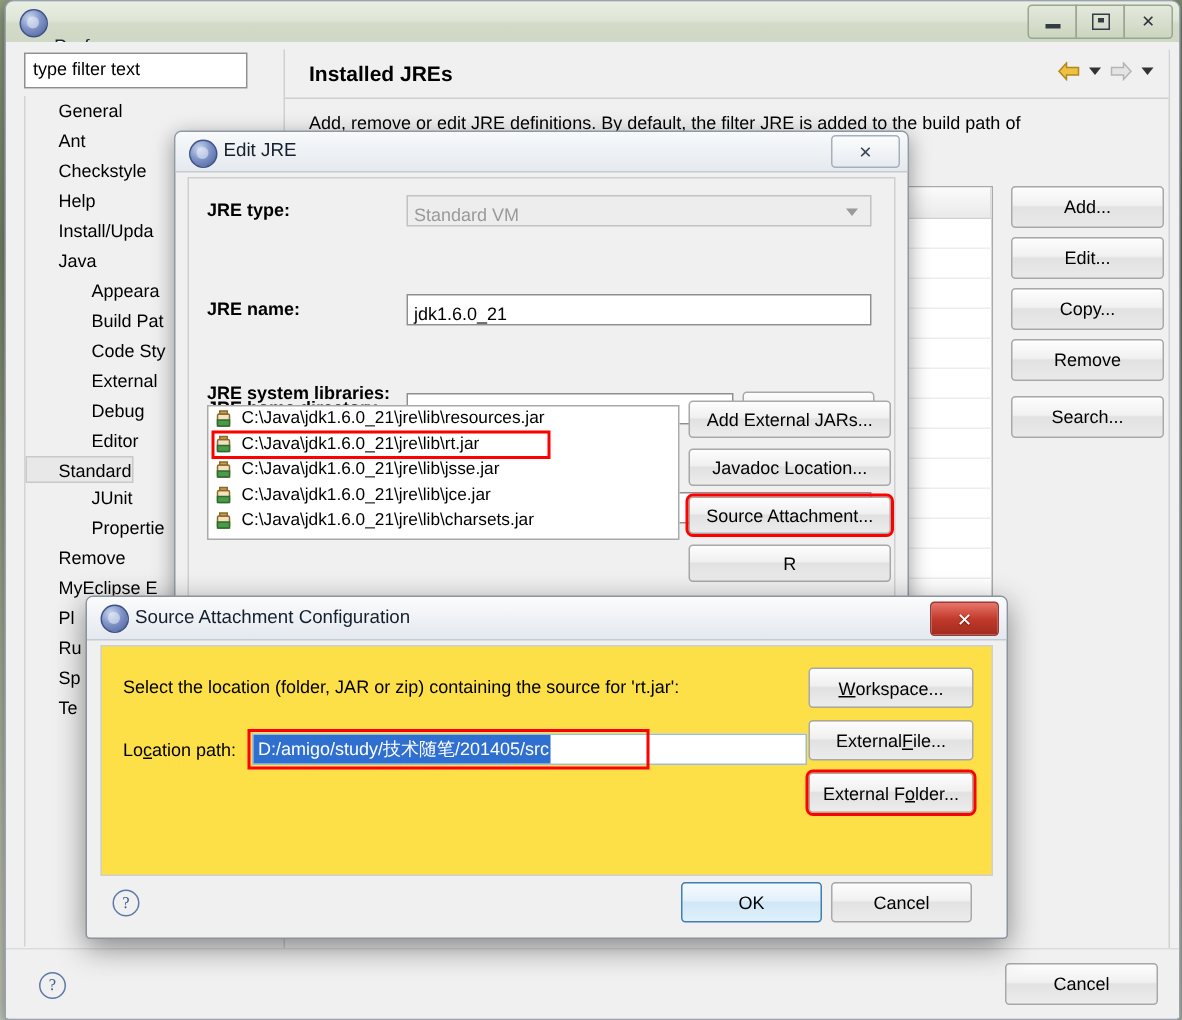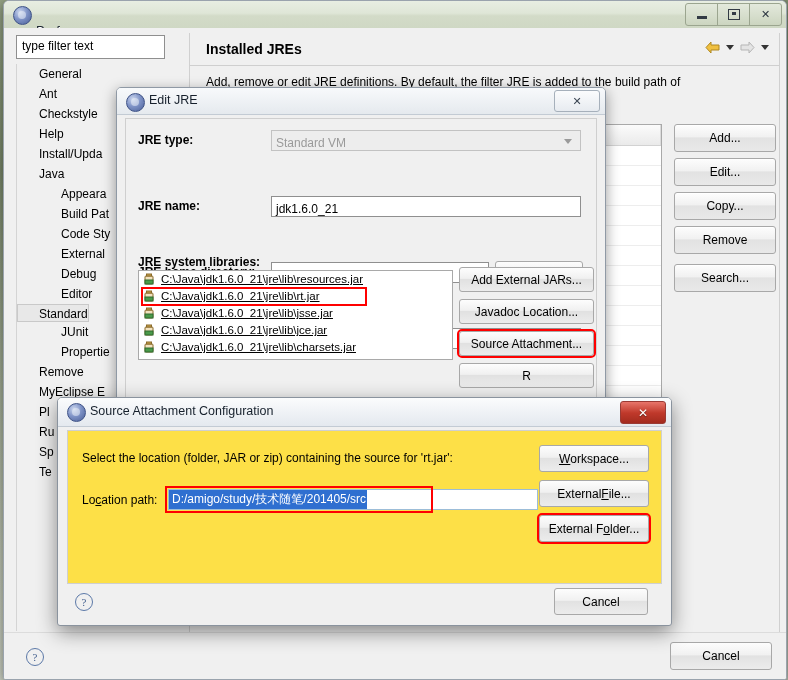--- a/index.html
+++ b/index.html
@@ -118,21 +118,21 @@
   .finput{position:absolute;height:21px;border:1px solid #8f8f8f;background:#fff;
     font-size:12px;color:#000;line-height:21px;padding:2px 4px;box-sizing:border-box;}
   .finput.dis{background:#ededed;color:#9a9a9a;border:1px solid #c2c2c2;}
   .combo-caret{position:absolute;right:8px;top:8px;width:0;height:0;
     border-left:4px solid transparent;border-right:4px solid transparent;border-top:5px solid #9a9a9a;}
   .smallbtn{height:23px;background:linear-gradient(180deg,#fdfdfd 0%,#f0f0f0 45%,#e1e1e1 50%,#ececec 100%);
     border:1px solid #a8a8a8;border-radius:3px;font-size:12px;display:flex;align-items:center;
     justify-content:center;color:#000;}
   .libbox{position:absolute;left:12px;top:151px;width:313px;height:88px;background:#fff;
     border:1px solid #a9a9a9;overflow:hidden;}
-  .librow{height:17px;line-height:17px;font-size:11.5px;color:#000;padding-left:22px;position:relative;white-space:nowrap;text-decoration:underline;}
+  .librow{height:17px;line-height:17px;font-size:11.5px;color:#000;padding-left:22px;position:relative;white-space:nowrap;}
   .jarico{position:absolute;left:4px;top:2px;width:13px;height:13px;}
   .libbtns{position:absolute;left:333px;top:148px;width:133px;}
   .libbtns .smallbtn{width:133px;margin-bottom:7px;}
 
   
   .srcdlg{position:absolute;left:57px;top:397px;width:613px;height:227px;
     background:#f0f0f0;border:1px solid #8a939e;border-radius:5px 5px 3px 3px;
     box-shadow:0 6px 20px rgba(0,0,0,.45);overflow:hidden;}
   .sd-title{height:28px;position:relative;
     background:linear-gradient(180deg,#fbfcfd 0%,#eef1f5 55%,#e4e9ef 100%);
@@ -463,15 +463,16 @@
 
     <div class="sd-btns" id="sdbtns">
         <div class="smallbtn"><u>W</u>orkspace...</div>
         <div class="smallbtn">External <u>F</u>ile...</div>
         <div class="smallbtn" style="outline: rgb(255, 0, 0) solid 2px; margin-top: 4px;">External F<u>o</u>lder...</div>
       </div>
   </div>
 
   <div class="sd-foot">
     <div class="helpico" style="position:absolute;left:8px;top:10px;">?</div>
+    <div class="okbtn" style="position:absolute;right:114px;top:5px;">OK</div>
     <div class="cancelbtn" style="position:absolute;right:14px;top:5px;">Cancel</div>
   </div>
 </div>
 
 </body></html>

